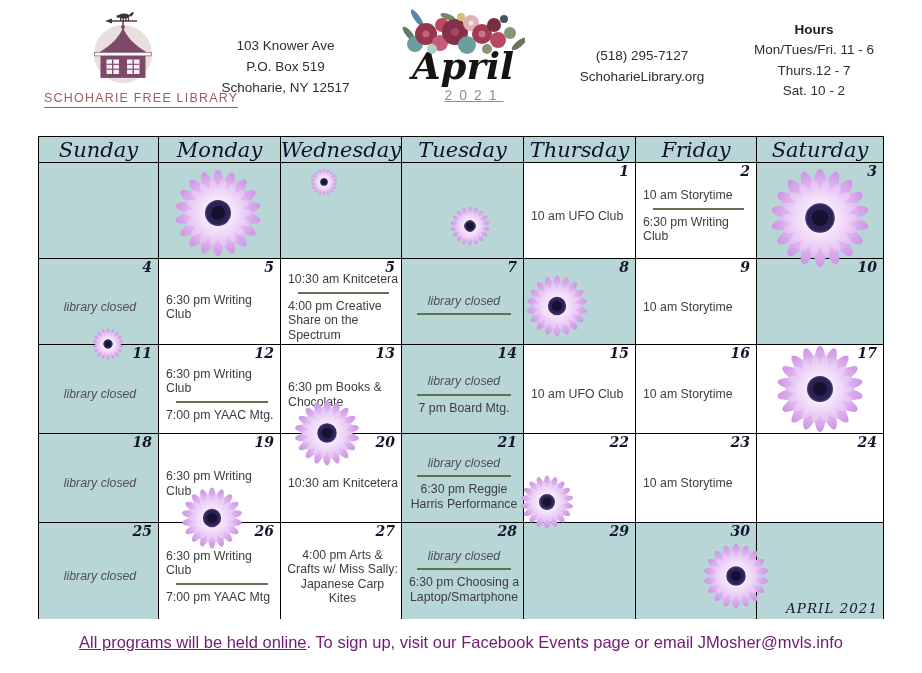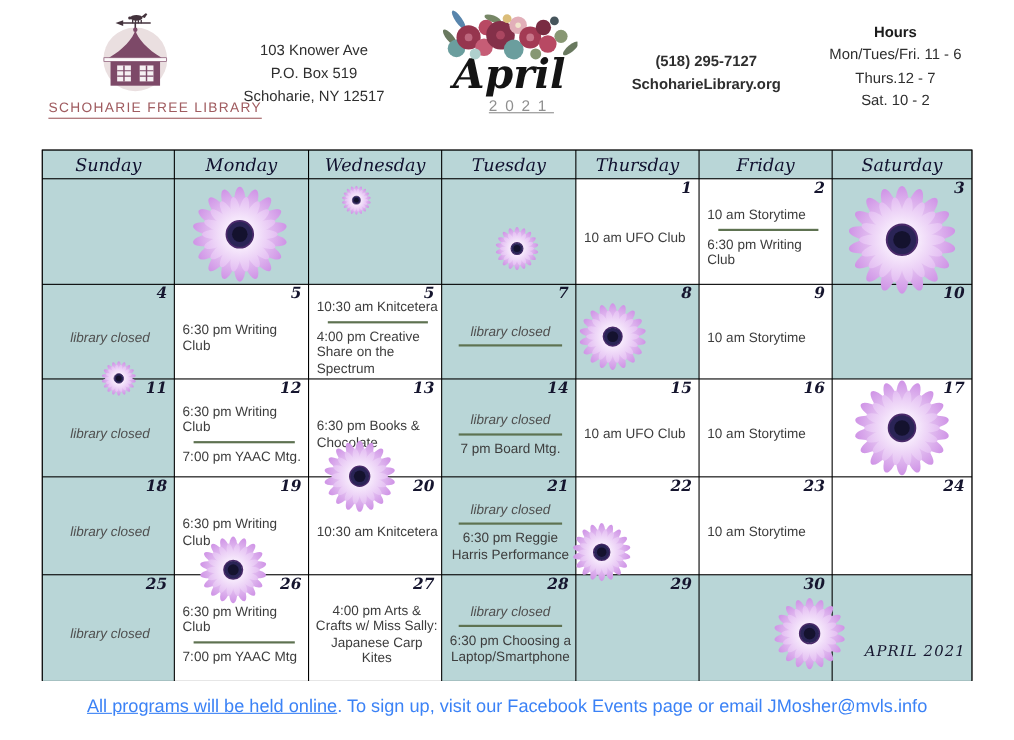--- a/index.html
+++ b/index.html
@@ -16,61 +16,61 @@
     font-family:Liberation Sans, sans-serif;font-size:12.5px;letter-spacing:1.2px;
     color:#a05c60;white-space:nowrap;
   }
   .address{left:198px;top:36px;width:175px;font-size:13.5px;line-height:1.55;color:#2e2e2e;}
   .april{left:398px;top:4px;width:130px;}
   .april-word{
     font-family:"DejaVu Serif",serif;font-style:italic;font-weight:bold;
     font-size:37px;color:#141414;margin-top:-16px;line-height:1;
   }
   .april-year{font-size:14px;letter-spacing:7px;color:#8f8f8f;margin-top:2px;padding-left:22px;text-decoration:underline;}
-  .phone{left:546px;top:46px;width:192px;font-size:13.5px;line-height:1.55;color:#2e2e2e;font-weight:bold;}
+  .phone{left:546px;top:46px;width:192px;font-size:13.5px;line-height:1.55;color:#2e2e2e;}
   .hours{left:730px;top:20px;width:168px;font-size:13.5px;line-height:1.5;color:#2e2e2e;}
   .hours-title{font-weight:bold;color:#1c1c1c;}
   
   #cal{
     position:absolute;left:38px;top:136px;width:846px;height:483px;
     border:1.5px solid #000;background:#000;box-sizing:border-box;
     display:grid;
     grid-template-columns:119px 121px 120px 121px 111px 120px 126px;
     grid-template-rows:25px 95px 85px 88px 88px 96px;
     gap:1px;
   }
   .dayhead{
     background:var(--teal,#b9d6d7);
     display:flex;align-items:center;justify-content:center;
-    font-family:"DejaVu Serif",serif;font-style:italic;font-size:16px;color:#0f0f2d;
+    font-family:"DejaVu Serif",serif;font-style:italic;font-size:21px;color:#0f0f2d;
   }
   .cell{position:relative;background:#fff;}
   .cell.teal{background:var(--teal,#b9d6d7);}
   .date{
     position:absolute;top:0;right:6px;z-index:2;
     font-family:"DejaVu Serif",serif;font-style:italic;font-weight:bold;
     font-size:14px;color:#15152e;
   }
   .content{
     position:absolute;left:0;right:0;top:0;bottom:0;
     padding:15px 2px 4px 7px;box-sizing:border-box;
     display:flex;flex-direction:column;justify-content:center;text-align:left;
   }
   .cell.center .content{text-align:center;padding-left:5px;}
   .ev{font-size:12.3px;color:#3d3d3d;line-height:1.18;}
   .closed{font-size:12.3px;color:#4f4f4f;font-style:italic;line-height:1.2;}
   .hr{border-top:2px solid var(--divider,#5e7251);width:82%;margin:5px auto;height:0;}
   .flower{position:absolute;transform:translate(-50%,-50%);z-index:4;line-height:0;pointer-events:none;}
   .watermark{
-    position:absolute;right:5px;bottom:19px;
+    position:absolute;right:5px;bottom:3px;
     font-family:"DejaVu Serif",serif;font-style:italic;font-size:13.5px;
     letter-spacing:1px;color:#15152e;
   }
   
-  .footer{position:absolute;left:0;top:633px;width:922px;text-align:center;font-size:16.5px;color:#3b82f6;}
+  .footer{position:absolute;left:0;top:633px;width:922px;text-align:center;font-size:16.5px;color:#701a75;}
   .footer .u{text-decoration:underline;}
 </style>
 </head>
 <body>
 
 <svg width="0" height="0" style="position:absolute" aria-hidden="true">
   <defs>
     <linearGradient id="petalG" x1="0" y1="0" x2="0" y2="1">
       <stop offset="0" stop-color="#cf93e6"></stop>
         <stop offset="1" stop-color="#f4e7fa"></stop>

